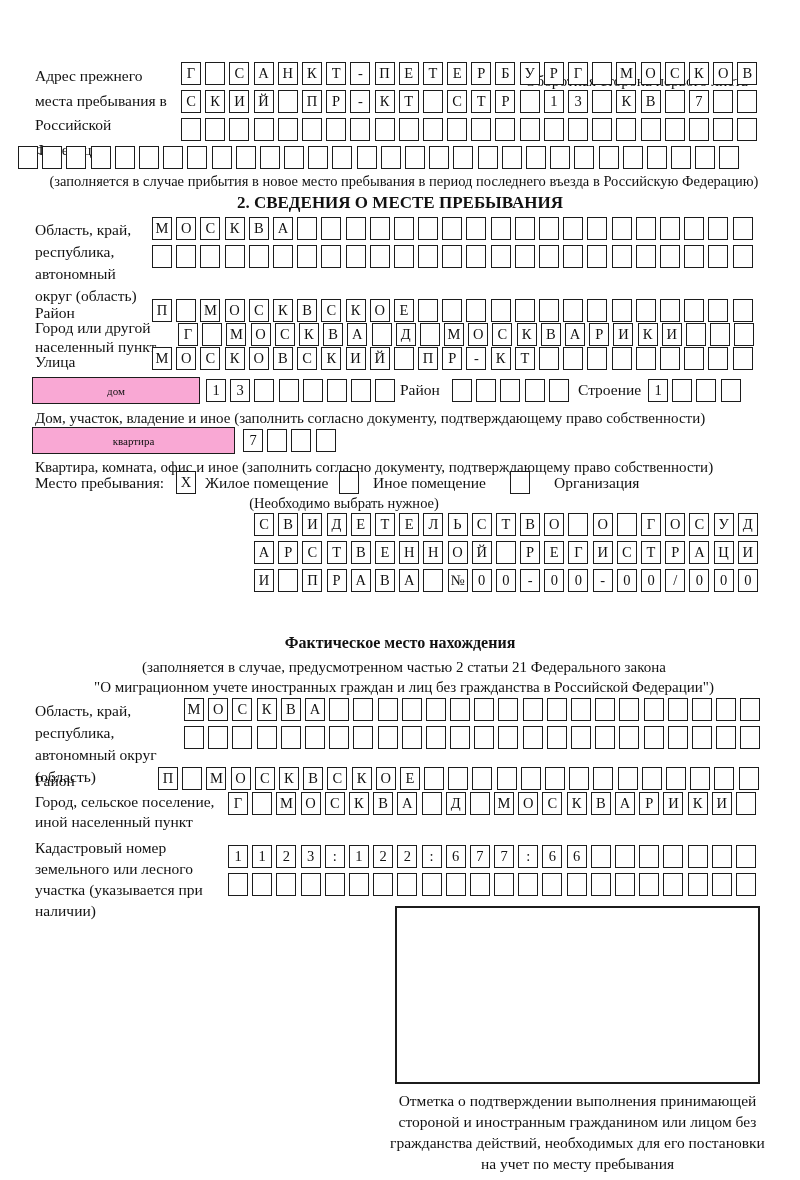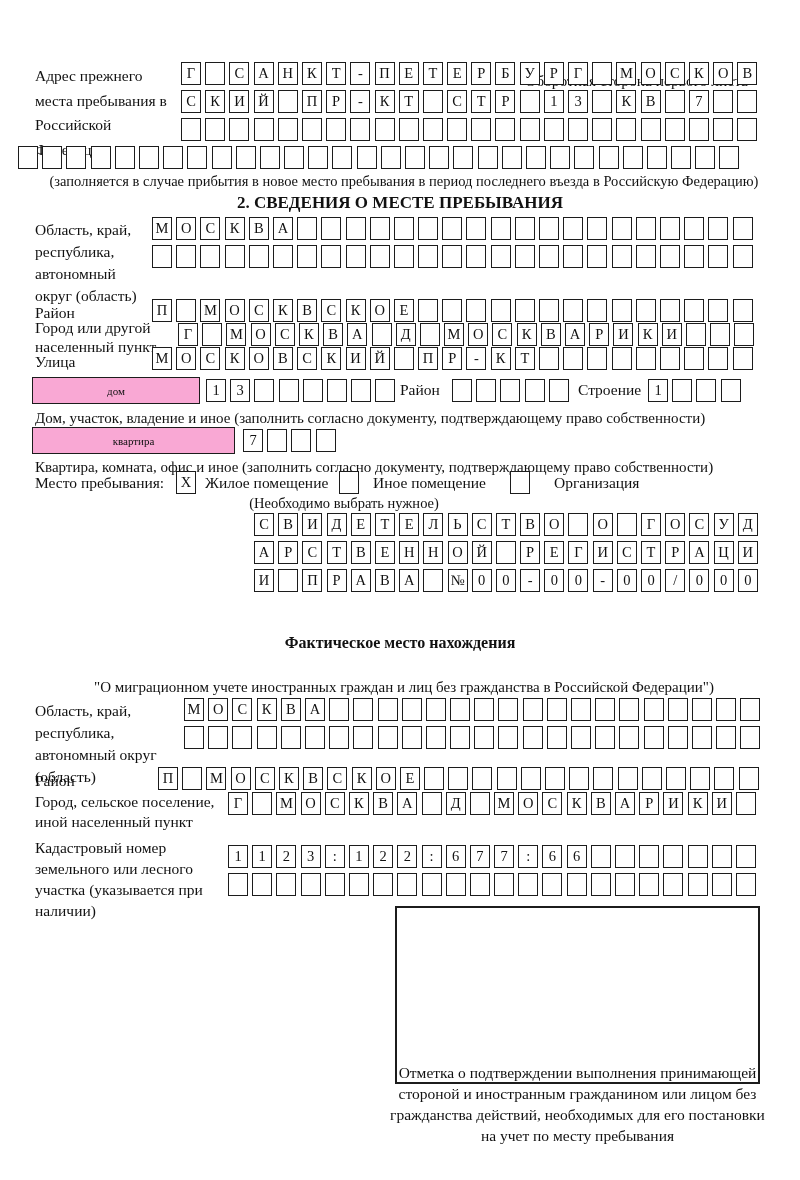--- a/index.html
+++ b/index.html
@@ -409,20 +409,21 @@
       <span class="cell">-</span>
       <span class="cell">0</span>
       <span class="cell">0</span>
       <span class="cell">/</span>
       <span class="cell">0</span>
       <span class="cell">0</span>
       <span class="cell">0</span>
     </div>
 
   <div class="title" style="top:634px;font-size:16px">Фактическое место нахождения</div>
+  <div class="note" style="top:659px;font-size:15px">(заполняется в случае, предусмотренном частью 2 статьи 21 Федерального закона</div>
   <div class="note" style="top:679px;font-size:15px">"О миграционном учете иностранных граждан и лиц без гражданства в Российской Федерации")</div>
 
   <div class="lbl" style="left:35px;top:700px;width:140px">Область, край, республика, автономный округ (область)</div>
   <div class="cellrow" style="left:184px;top:698px">
       <span class="cell">М</span>
       <span class="cell">О</span>
       <span class="cell">С</span>
       <span class="cell">К</span>
       <span class="cell">В</span>
       <span class="cell">А</span>
@@ -571,15 +572,15 @@
       <span class="cell"></span>
       <span class="cell"></span>
       <span class="cell"></span>
       <span class="cell"></span>
       <span class="cell"></span>
       <span class="cell"></span>
       <span class="cell"></span>
     </div>
 
   <div class="markbox" style="left:395px;top:906px;width:365px;height:178px"></div>
-  <div class="caption-block" style="left:385px;top:1062px;width:385px">Отметка о подтверждении выполнения принимающей стороной и иностранным гражданином или лицом без гражданства действий, необходимых для его постановки на учет по месту пребывания</div>
+  <div class="caption-block" style="left:385px;top:1090px;width:385px">Отметка о подтверждении выполнения принимающей стороной и иностранным гражданином или лицом без гражданства действий, необходимых для его постановки на учет по месту пребывания</div>
 
 </div>
 
 </body></html>

